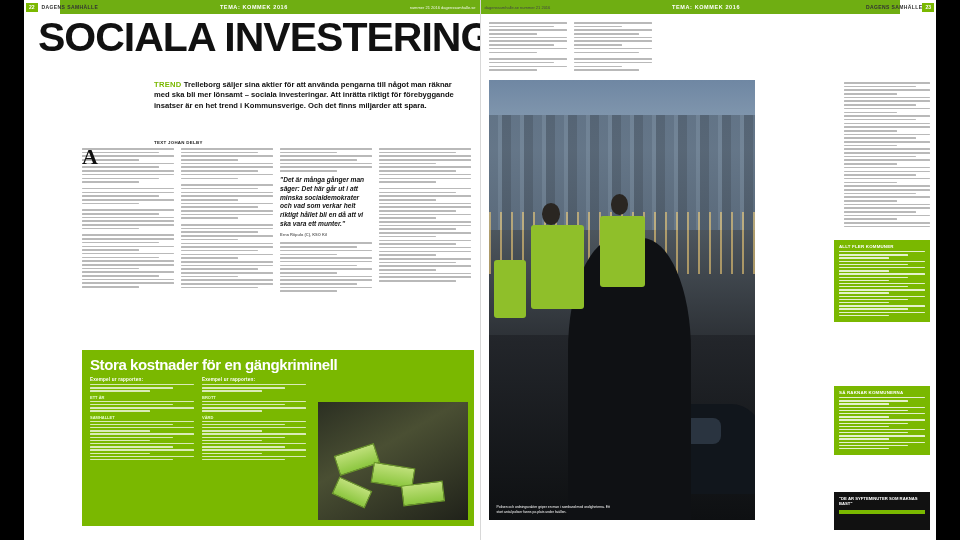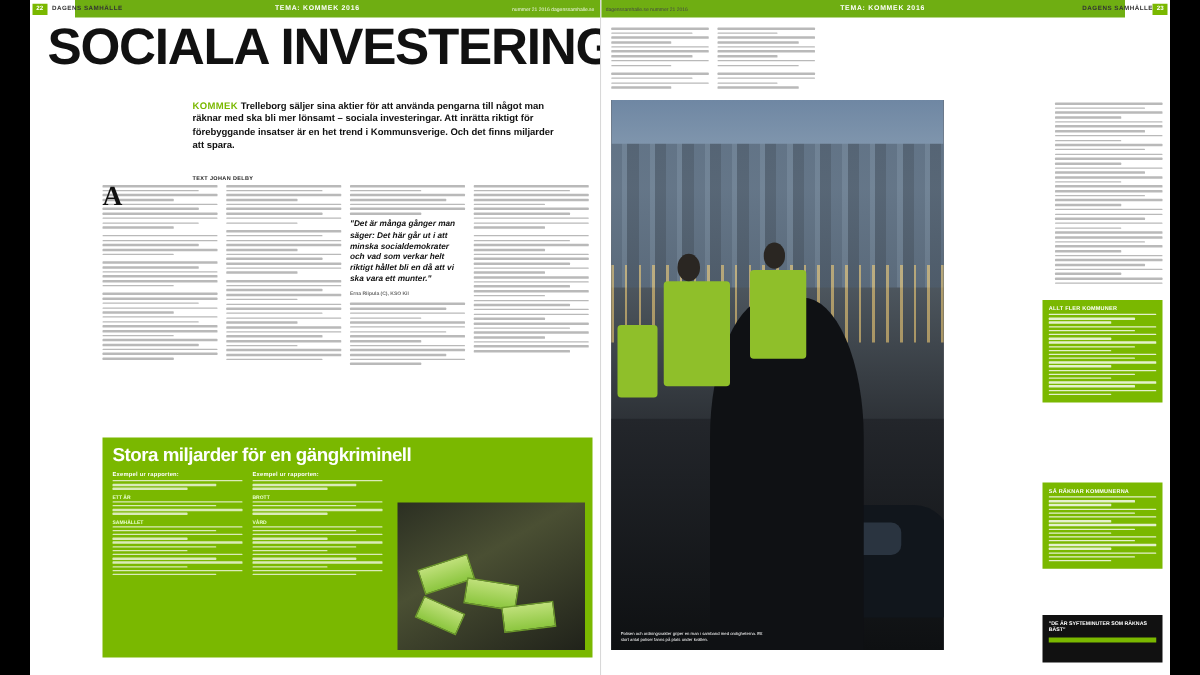--- a/index.html
+++ b/index.html
@@ -110,21 +110,21 @@
             <span class="mag">DAGENS SAMHÄLLE</span>
           </div>
           <div class="center">TEMA: KOMMEK 2016</div>
           <div class="url">nummer 21 2016  dagenssamhalle.se</div>
         </div>
       </div>
 
       <div class="headline">SOCIALA INVESTERING AR KAN GE MILJARDER</div>
 
       <div class="ingress">
-        <span class="trend">KOMMEK</span>
+        <span class="trend">TREND</span>
         <span>Trelleborg säljer sina aktier för att använda pengarna till något man räknar med ska bli mer lönsamt – sociala investeringar. Att inrätta riktigt för förebyggande insatser är en het trend i Kommunsverige. Och det finns miljarder att spara.</span>
       </div>
       <div class="byline">TEXT JOHAN DELBY</div>
 
       <div class="cols" style="left:58px;top:148px;width:392px;">
         <div class="col" style="width:92px;">
           <div class="dropcap">A</div>
           <div class="ln"></div>
             <div class="ln m"></div>
             <div class="ln"></div>
@@ -268,21 +268,21 @@
           <div class="ln m"></div>
             <div class="ln"></div>
             <div class="ln s"></div>
             <div class="ln"></div>
           <div class="ln"></div>
             <div class="ln m"></div>
         </div>
       </div>
 
       <div class="greenbox">
-        <h2>Stora miljarder för en gängkriminell</h2>
+        <h2>Stora kostnader för en gängkriminell</h2>
         <div class="gb-cols">
           <div class="gb-col">
             <h4>Exempel ur rapporten:</h4>
             <div class="wln"></div>
               <div class="wln m"></div>
               <div class="wln s"></div>
             <div class="sub">ETT ÅR</div>
             <div class="wln"></div>
               <div class="wln m"></div>
               <div class="wln"></div>

